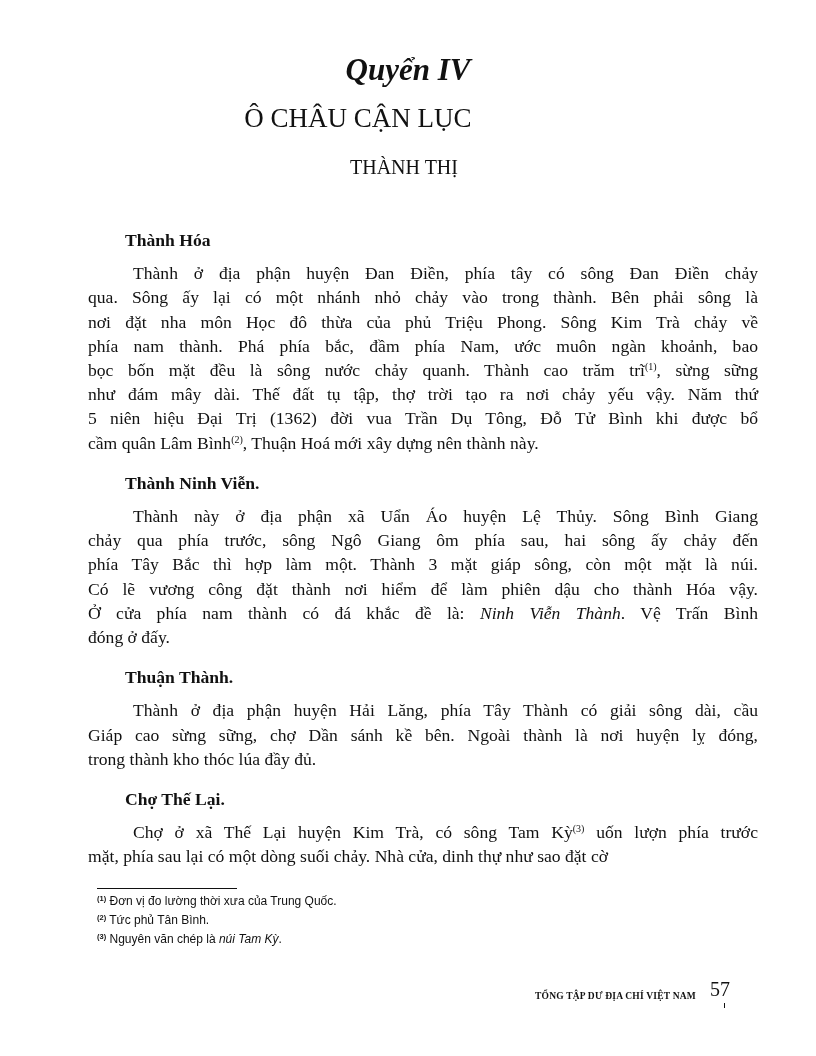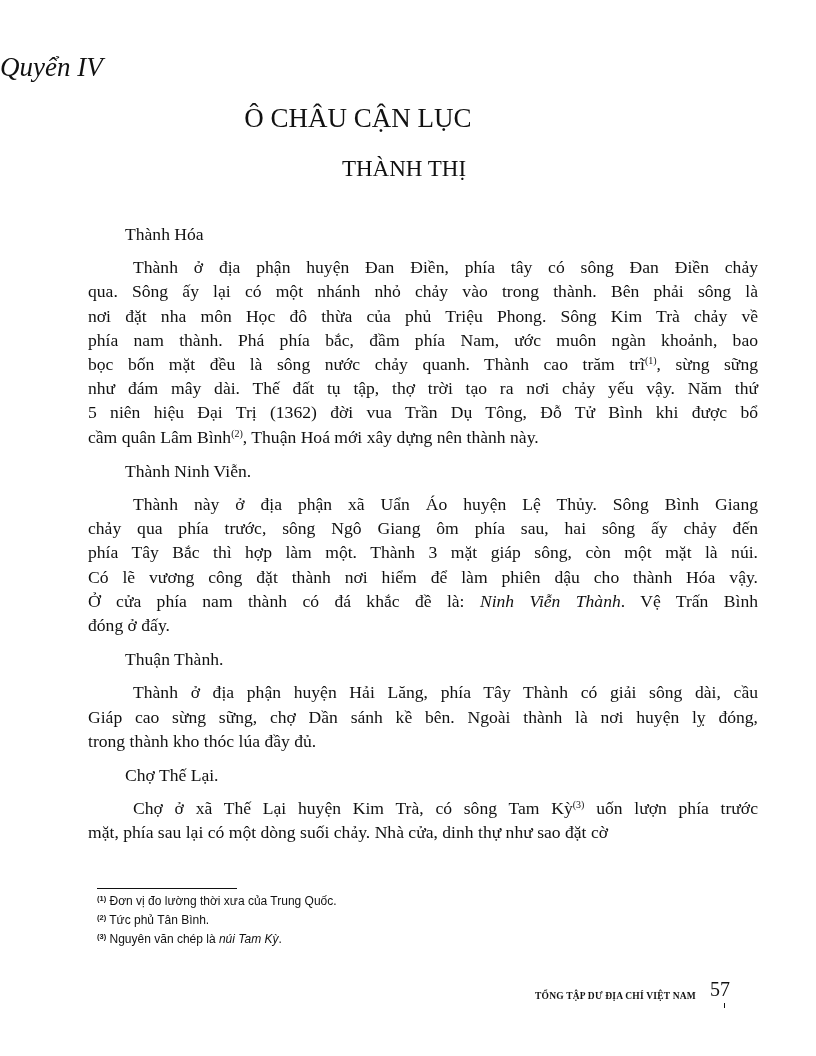--- a/index.html
+++ b/index.html
@@ -1,26 +1,26 @@
 <!DOCTYPE html>
 <html><head>
 <meta charset="utf-8">
 <style>
   html, body { margin: 0; padding: 0; background: #ffffff; }
   body { width: 816px; height: 1056px; position: relative; overflow: hidden;
          font-family: "Liberation Serif", "DejaVu Serif", serif; color: #111; }
   .page { position: absolute; left: 0; top: 0; width: 816px; height: 1056px; }
-  .book-title { position: absolute; top: 52px; left: 0; width: 816px; 
-    font-size: 27px; font-weight: normal; font-style: italic; }
+  .book-title { position: absolute; top: 52px; left: 0; width: 816px; text-align: center;
+    font-size: 31px; font-weight: bold; font-style: italic; }
   .work-title { position: absolute; top: 103px; left: 0; width: 716px; text-align: center;
     font-size: 27px; }
   .section-title { position: absolute; top: 156px; left: 0; width: 808px; text-align: center;
-    font-size: 23px; }
+    font-size: 20px; }
   .body { position: absolute; left: 80px; top: 212px; width: 678px; font-size: 17.6px; line-height: 24.2px; }
-  .subhead { font-weight: normal; margin: 10px 0 9px 45px; }
+  .subhead { font-weight: bold; margin: 16px 0 9px 45px; }
   .para { text-indent: 45px; text-align: justify; margin: 0 0 10px 8px; }
   .para .line { display: block; text-align: justify; text-align-last: justify; }
   .para .line.last { text-align-last: left; }
   .para .line.first { padding-left: 45px; }
   .para { text-indent: 0; }
   sup { font-size: 10px; vertical-align: 6px; line-height: 0; }
   i { font-style: italic; }
   .rule { position: absolute; left: 97px; top: 888px; width: 140px; height: 0; border-top: 1.5px solid #111; }
   .footnotes { position: absolute; left: 97px; top: 892px; font-family: "Liberation Sans", "DejaVu Sans", sans-serif;
     font-size: 12px; line-height: 19px; }

